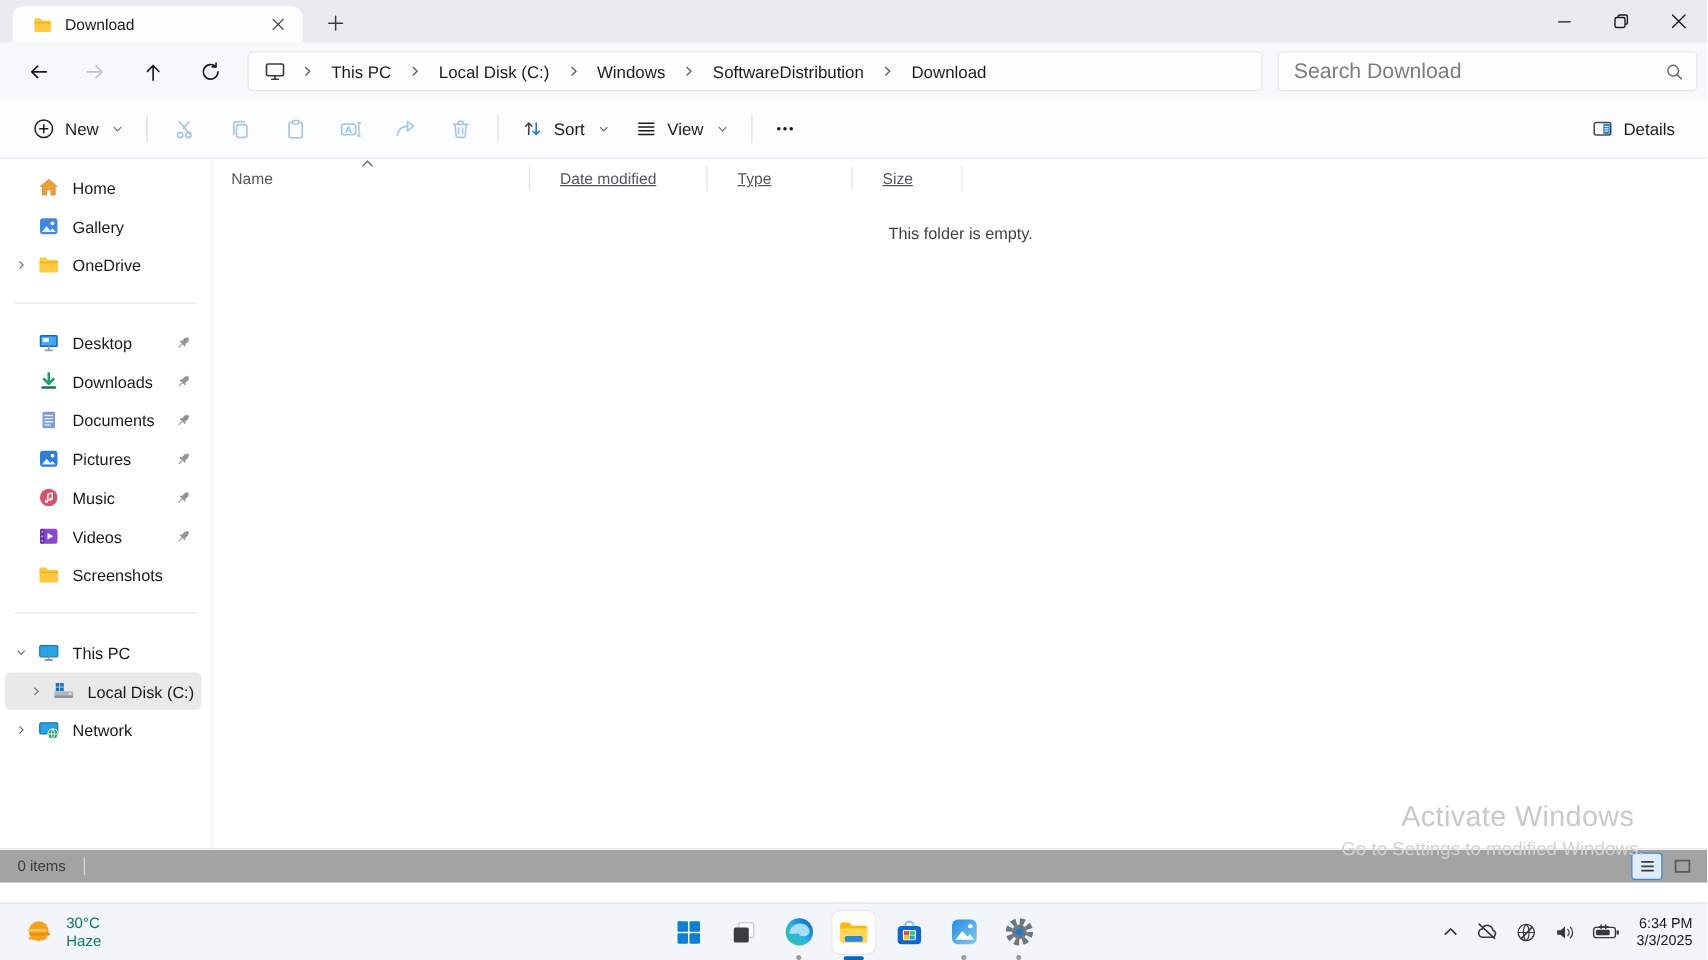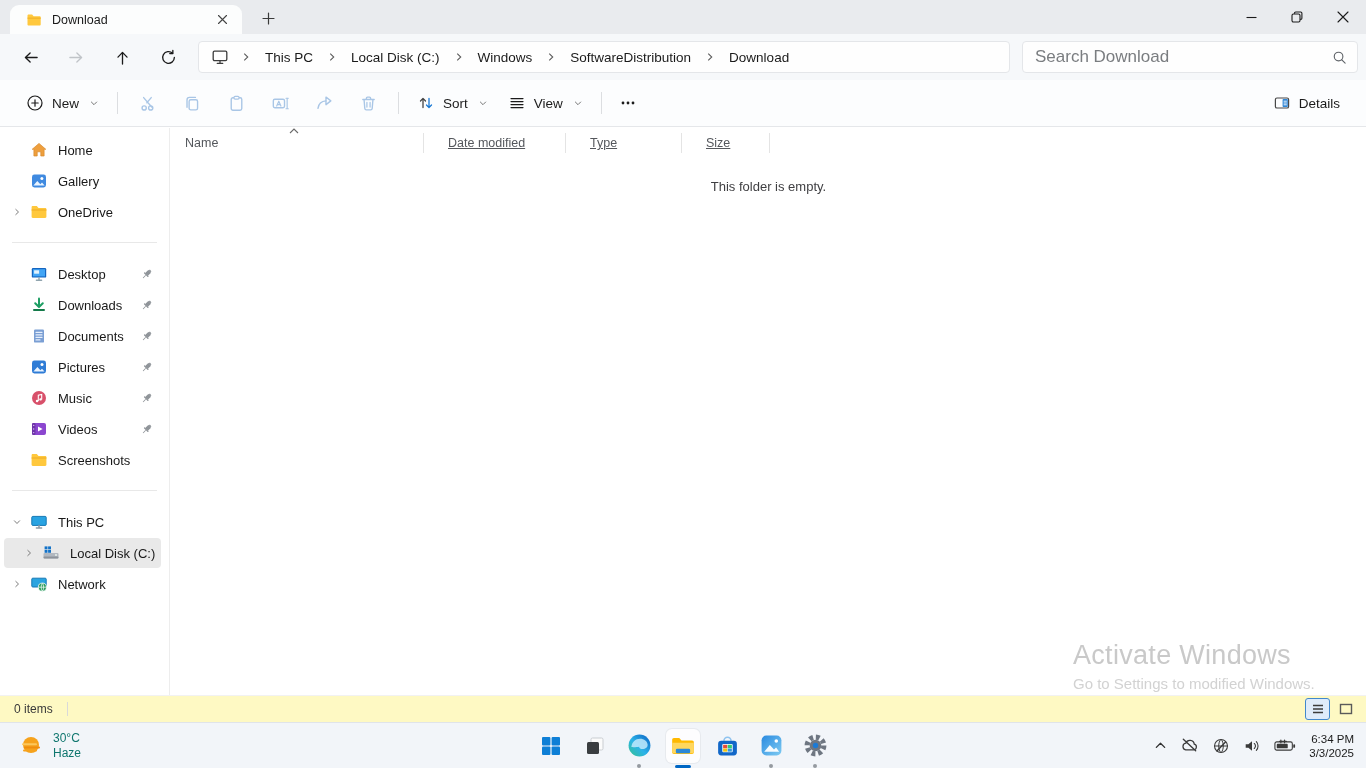--- a/index.html
+++ b/index.html
@@ -53,24 +53,24 @@
   .col.sep { border-left:1px solid #e4e4e4; padding-left:24px;text-decoration:underline; }
   .col-name { width:252px; }
   .col-date { width:142px; }
   .col-type { width:116px; }
   .col-size { width:88px; }
   .col-endsep { width:1px; height:20px; background:#e4e4e4; }
   .sort-caret { position:absolute; left:118px; top:-3px; }
   .empty-msg { margin-top:24px; text-align:center; font-size:13px; color:#3f3f42; }
 
   .watermark { position:absolute; left:1073px; top:640px; color:#c9c9c9; }
-  .watermark .wm1 { font-size:27px; letter-spacing:.3px; }
+  .watermark .wm1 { font-size:23px; letter-spacing:.3px;margin-left:48px; }
   .watermark .wm2 { font-size:15px; color:#d2d2d2; margin-top:4px; }
 
-  .statusbar { position:absolute; left:0; right:0; bottom:0; height:27px; background:#fef9c3; border-top:1px solid #f2f2f2; display:flex; align-items:center; padding:0 8px 0 14px; }
+  .statusbar { position:absolute; left:0; right:0; bottom:16px; height:27px; background:#a3a3a3; border-top:1px solid #f2f2f2; display:flex; align-items:center; padding:0 8px 0 14px; }
   .status-count { font-size:12px; color:#3a3a3a; }
   .status-div { width:1px; height:14px; background:#d9d9d9; margin-left:14px; }
   .status-spacer { flex:1; }
   .view-toggle { width:25px; height:22px; display:flex; align-items:center; justify-content:center; border-radius:3px; margin-left:3px; }
   .view-toggle.active { background:#dfecfa; border:1px solid #4288cc; }
 
   
   .taskbar { position:absolute; left:0; right:0; bottom:0; height:46px; background:#f2f5f9; border-top:1px solid #e0e4e9; }
   .tb-weather { position:absolute; left:12px; top:0; bottom:0; display:flex; align-items:center; gap:9px; padding:0 6px; }
   .weather-temp { font-size:12px; color:#0f766e; line-height:15px; }

